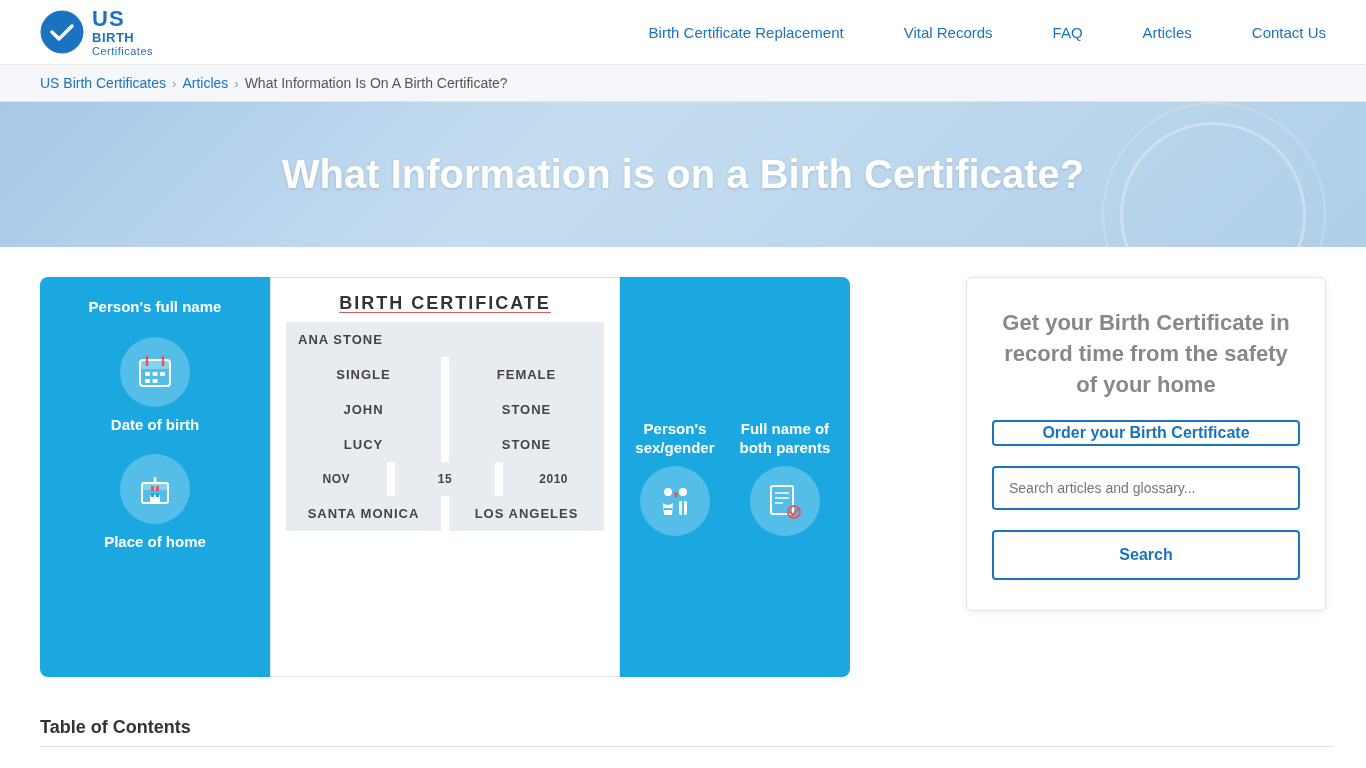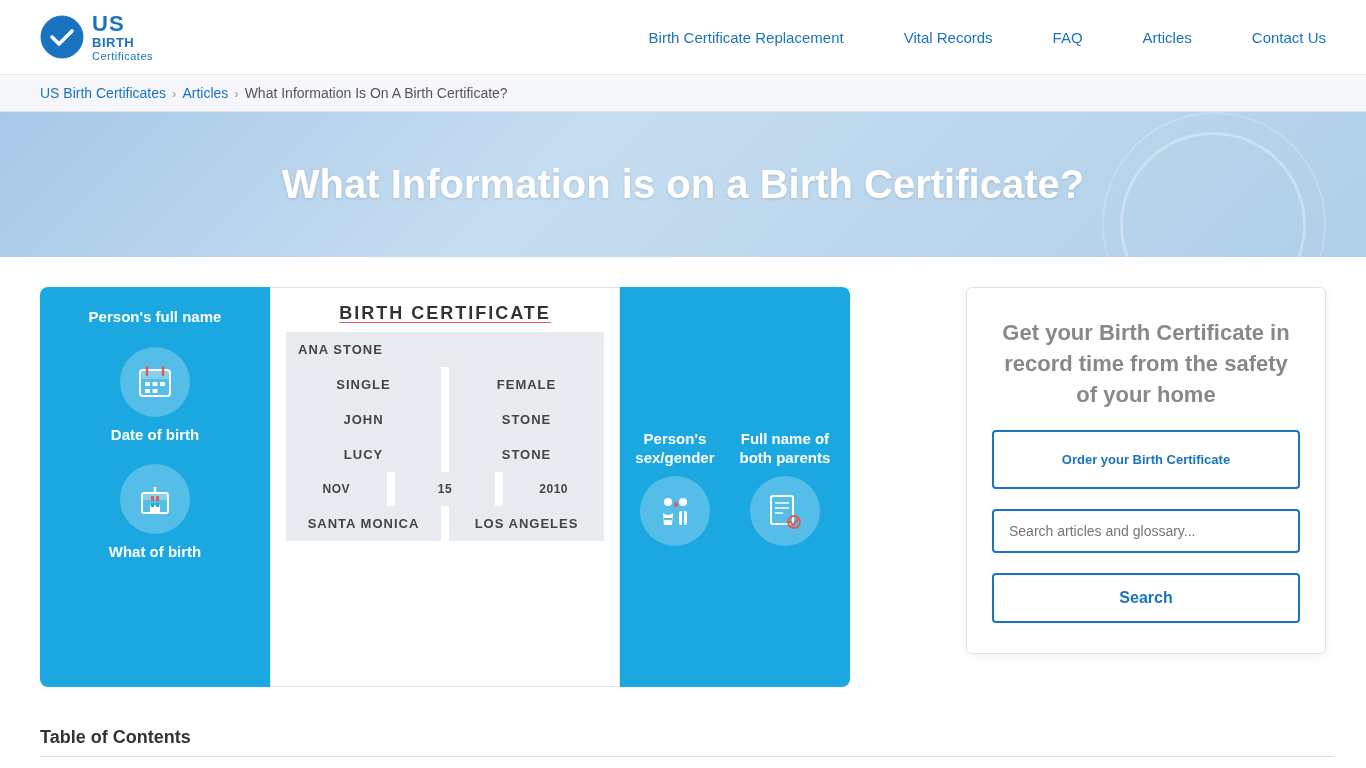--- a/index.html
+++ b/index.html
@@ -4,21 +4,21 @@
   <style>
     * { margin: 0; padding: 0; box-sizing: border-box; }
     body { font-family: 'Segoe UI', Arial, sans-serif; background: #fff; color: #333; width: 1366px; }
 
     
     .header {
       display: flex;
       align-items: center;
       justify-content: space-between;
       padding: 0 40px;
-      height: 75px;
+      height: 65px;
       background: #fff;
       border-bottom: 1px solid #e8e8e8;
       box-shadow: 0 1px 4px rgba(0,0,0,0.08);
     }
     .logo-area {
       display: flex;
       align-items: center;
       gap: 8px;
     }
     .logo-icon {
@@ -261,25 +261,25 @@
     }
     .cta-text {
       font-size: 22px;
       font-weight: 600;
       color: #888;
       text-align: center;
       line-height: 1.4;
     }
     .cta-button {
       width: 100%;
-      padding: 20px 20px;
+      padding: 2px 20px;
       border: 2px solid #1a73c1;
       background: #fff;
       color: #1a73c1;
-      font-size: 13px;
+      font-size: 16px;
       font-weight: 600;
       text-align: center;
       border-radius: 4px;
       cursor: pointer;
       transition: background 0.2s;
     }
     .search-input {
       width: 100%;
       padding: 12px 15px;
       border: 2px solid #1a73c1;
@@ -385,21 +385,21 @@
             <rect x="7" y="14" width="26" height="20" rx="2" fill="none" stroke="#fff" stroke-width="2"></rect>
             <rect x="7" y="14" width="26" height="7" rx="1" fill="rgba(255,255,255,0.3)"></rect>
             <rect x="15" y="26" width="10" height="8" rx="1" fill="#fff"></rect>
             <line x1="20" y1="8" x2="20" y2="15" stroke="#fff" stroke-width="2.5"></line>
             <rect x="16" y="17" width="3" height="5" rx="0.5" fill="#e05a5a"></rect>
             <rect x="21" y="17" width="3" height="5" rx="0.5" fill="#e05a5a"></rect>
             <rect x="16" y="24" width="3" height="4" rx="0.5" fill="#1ba8e0"></rect>
             <rect x="21" y="24" width="3" height="4" rx="0.5" fill="#1ba8e0"></rect>
           </svg>
         </div>
-        <span class="info-label">What of birth</span>
+        <span class="info-label">Place of home</span>
       </div>
     </div>
 
     <div class="cert-panel">
       <div class="cert-title">BIRTH CERTIFICATE</div>
       <div class="cert-field">ANA STONE</div>
       <div class="cert-row">
         <div class="cert-field-half">SINGLE</div>
         <div class="cert-field-half">FEMALE</div>
       </div>

